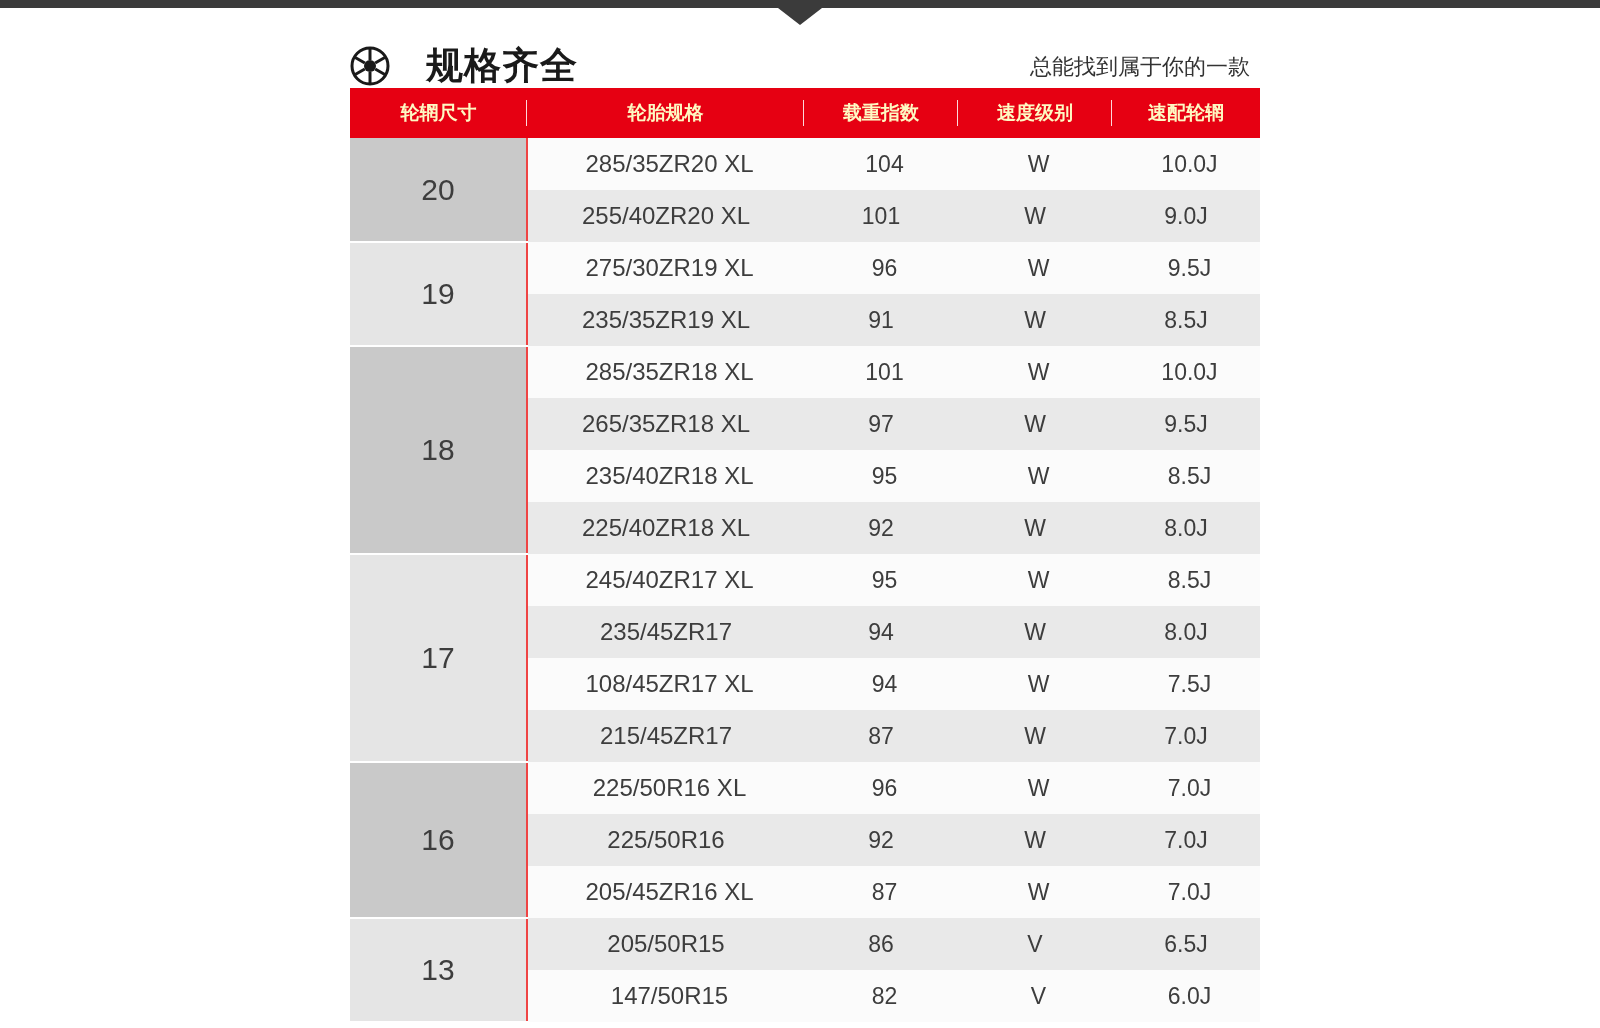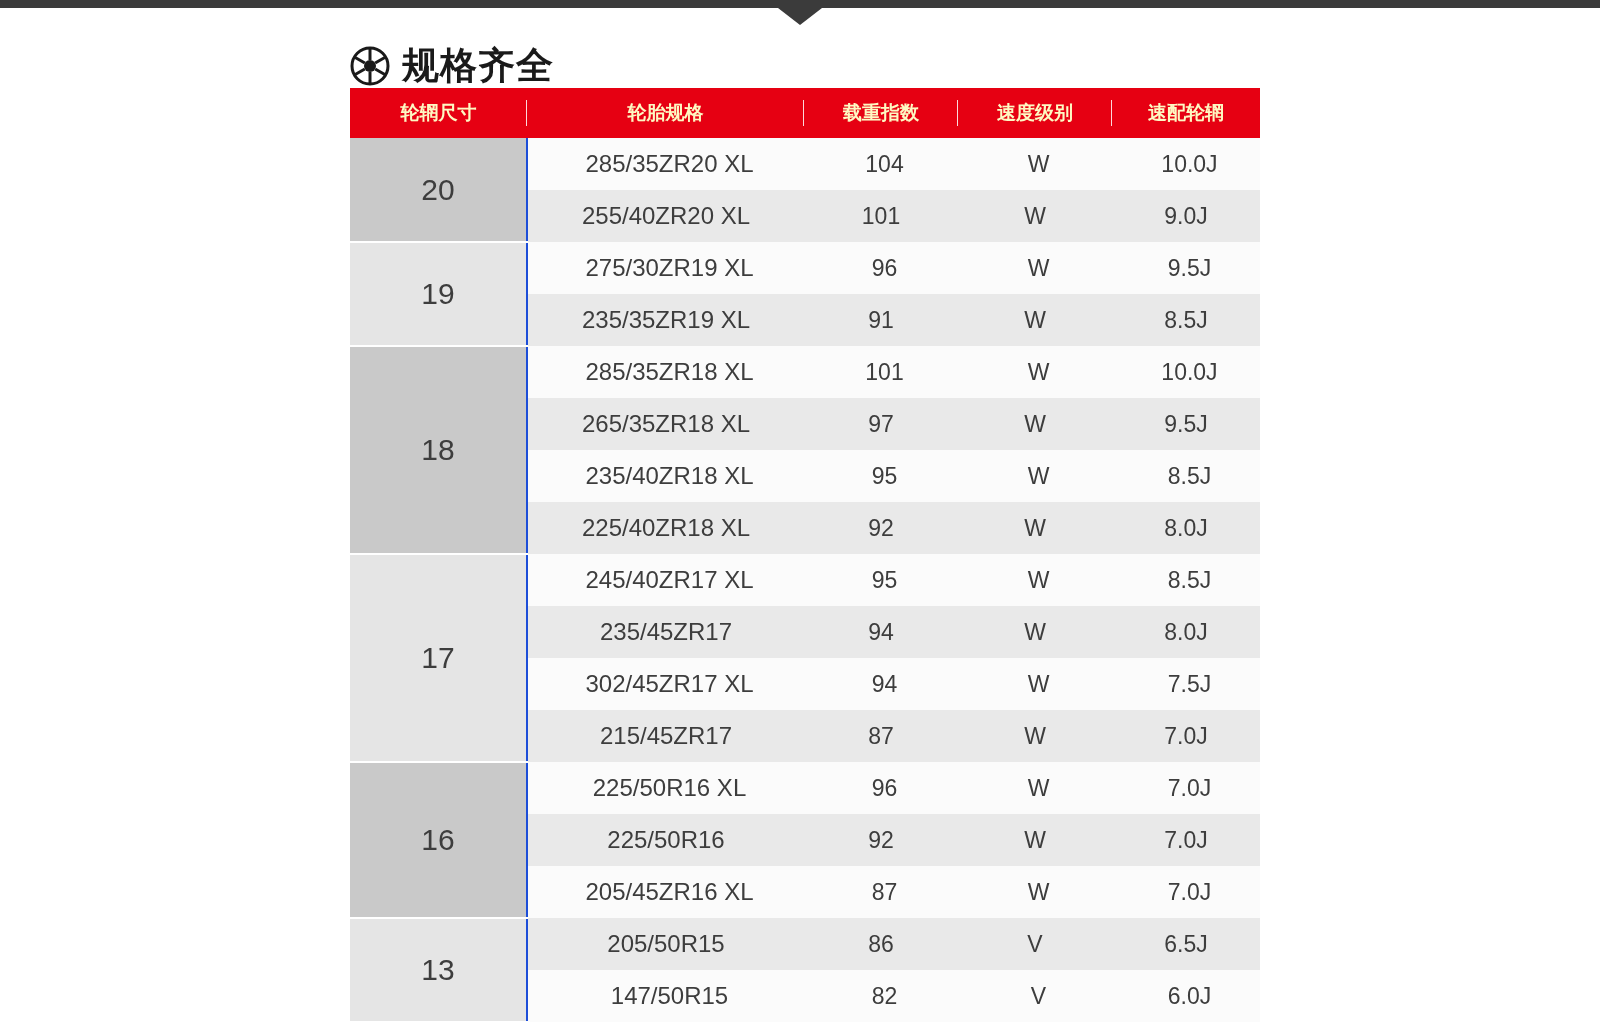--- a/index.html
+++ b/index.html
@@ -42,20 +42,21 @@
   .head-row {
     display: flex;
     align-items: flex-end;
     justify-content: space-between;
     height: 58px;
     padding-bottom: 2px;
   }
   .title-group {
     display: flex;
     align-items: center;
+    gap: 24px;
   }
   .wheel-icon {
     width: 40px;
     height: 40px;
     margin-right: 12px;
     flex: none;
   }
   .main-title {
     font-size: 37px;
     font-weight: bold;
@@ -92,21 +93,21 @@
   }
   table.spec th:last-child .divider { display: none; }
 
   td.size-cell {
     background: #c9c9c9;
     color: #3d3d3d;
     font-size: 30px;
     text-align: center;
     vertical-align: middle;
     border-bottom: 2px solid #ffffff;
-    border-right: 2px solid #1d4ed8;
+    border-right: 2px solid #ef4444;
   }
   td.size-cell.alt {
     background: #e5e5e5;
   }
   td.data {
     height: 50px;
     font-size: 23px;
     color: #3d3d3d;
     text-align: center;
     vertical-align: middle;
@@ -134,20 +135,21 @@
           <line x1="20" y1="2" x2="20" y2="14" stroke="#1a1a1a" stroke-width="3"></line>
           <line x1="20" y1="26" x2="20" y2="38" stroke="#1a1a1a" stroke-width="3"></line>
           <line x1="4.3" y1="11" x2="14.8" y2="17" stroke="#1a1a1a" stroke-width="3"></line>
           <line x1="25.2" y1="23" x2="35.7" y2="29" stroke="#1a1a1a" stroke-width="3"></line>
           <line x1="4.3" y1="29" x2="14.8" y2="23" stroke="#1a1a1a" stroke-width="3"></line>
           <line x1="25.2" y1="17" x2="35.7" y2="11" stroke="#1a1a1a" stroke-width="3"></line>
         </svg>
       </span>
       <span class="main-title">规格齐全</span>
     </div>
+    <div class="sub-title">总能找到属于你的一款</div>
   </div>
 
   <table class="spec">
     <thead>
       <tr>
         <th style="width:175px">
           <span>轮辋尺寸</span>
           <span class="divider"></span>
         </th>
         <th style="width:275px">
@@ -227,21 +229,21 @@
           <td class="data">W</td>
           <td class="data">8.5J</td>
         </tr>
         <tr class="dark">
           <td class="data spec-name">235/45ZR17</td>
           <td class="data">94</td>
           <td class="data">W</td>
           <td class="data">8.0J</td>
         </tr>
         <tr class="light">
-          <td class="data spec-name">302/45ZR17 XL</td>
+          <td class="data spec-name">108/45ZR17 XL</td>
           <td class="data">94</td>
           <td class="data">W</td>
           <td class="data">7.5J</td>
         </tr>
         <tr class="dark">
           <td class="data spec-name">215/45ZR17</td>
           <td class="data">87</td>
           <td class="data">W</td>
           <td class="data">7.0J</td>
         </tr>

